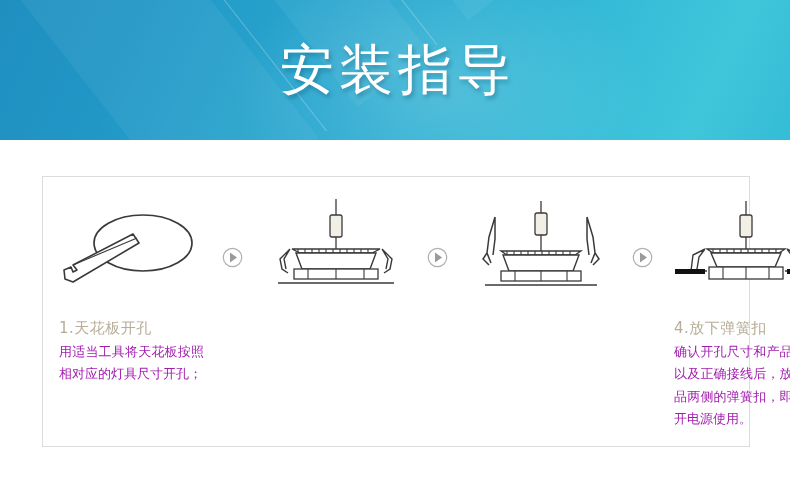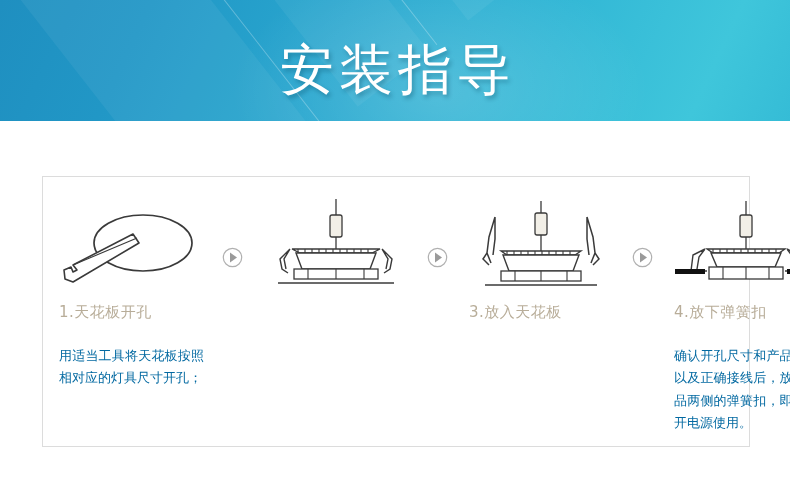--- a/index.html
+++ b/index.html
@@ -6,21 +6,21 @@
   body{
     width:790px;height:495px;
     background:#ffffff;
     font-family:"DejaVu Sans","Liberation Sans",sans-serif;
     overflow:hidden;
     position:relative;
   }
 
   
   .banner{
-    position:absolute;left:0;top:0;width:790px;height:121px;
+    position:absolute;left:0;top:0;width:790px;height:140px;
     background:linear-gradient(115deg,#1f8fc0 0%,#2197c6 18%,#29a7cf 42%,#33b8d6 68%,#3fc6db 88%,#35bcd6 100%);
     overflow:hidden;
   }
   .banner .stripes{
     position:absolute;left:-120px;top:-180px;width:1060px;height:520px;
     transform:rotate(-38deg);
     transform-origin:top left;
   }
   .banner .stripes i{
     position:absolute;top:0;height:520px;display:block;
@@ -63,34 +63,34 @@
     flex:0 0 173px;
     box-sizing:border-box;
     padding:0 0 0 2px;
   }
   .art{
     height:100px;
     margin-top:18px;
     display:flex;align-items:center;justify-content:center;
   }
   .step-title{
-    margin-top:8px;
+    margin-top:24px;
     padding-left:14px;
     font-size:15px;
     color:#b8ad99;
     letter-spacing:0.5px;
     line-height:1.2;
     white-space:nowrap;
   }
   .step-body{
-    margin-top:24px;
+    margin-top:4px;
     padding-left:14px;
     padding-right:12px;
     font-size:13px;
-    color:#0369a1;
+    color:#a21caf;
     line-height:1.72;
     text-align:justify;
   }
   .arrow-cell{
     flex:0 0 32px;
     width:32px;
     height:271px;
     display:flex;align-items:flex-start;justify-content:center;
     padding-top:70px;
     box-sizing:border-box;
@@ -199,21 +199,20 @@
           <line x1="50" y1="74" x2="50" y2="84" stroke="#3a3a3a" stroke-width="1.1"></line>
           <line x1="76" y1="74" x2="76" y2="84" stroke="#3a3a3a" stroke-width="1.1"></line>
           <line x1="102" y1="74" x2="102" y2="84" stroke="#3a3a3a" stroke-width="1.1"></line>
           <line x1="20" y1="88" x2="132" y2="88" stroke="#3a3a3a" stroke-width="1.5"></line>
           <path d="M30 20 L24 40 L22 56 L26 66 M30 20 L30 42 L28 58" fill="none" stroke="#3a3a3a" stroke-width="1.5"></path>
           <path d="M22 56 L18 62 L24 68" fill="none" stroke="#3a3a3a" stroke-width="1.5"></path>
           <path d="M122 20 L128 40 L130 56 L126 66 M122 20 L122 42 L124 58" fill="none" stroke="#3a3a3a" stroke-width="1.5"></path>
           <path d="M130 56 L134 62 L128 68" fill="none" stroke="#3a3a3a" stroke-width="1.5"></path>
         </svg>
       </div>
-      <div class="step-title">3.放入天花板</div>
     </div>
 
     <div class="arrow-cell">
       <svg class="arrow-icon" width="21" height="21" viewBox="0 0 21 21">
         <circle cx="10.5" cy="10.5" r="9.2" fill="#ffffff" stroke="#b0b0b0" stroke-width="1.2"></circle>
         <path d="M8 5.6 L15 10.5 L8 15.4 Z" fill="#9a9a9a"></path>
       </svg>
     </div>
 
     <div class="step">

